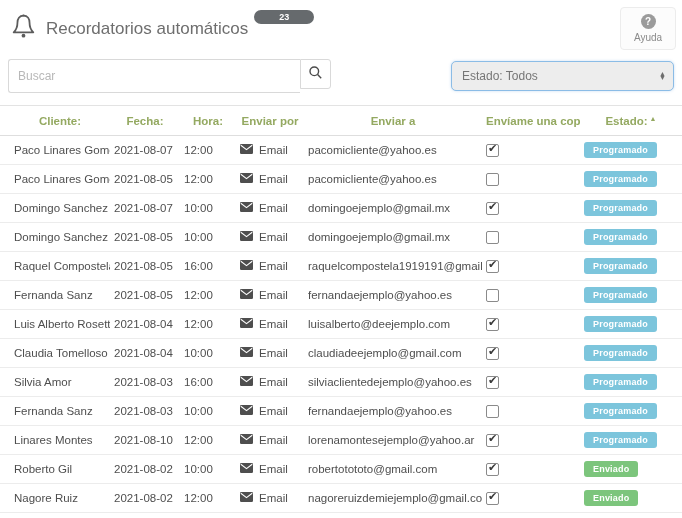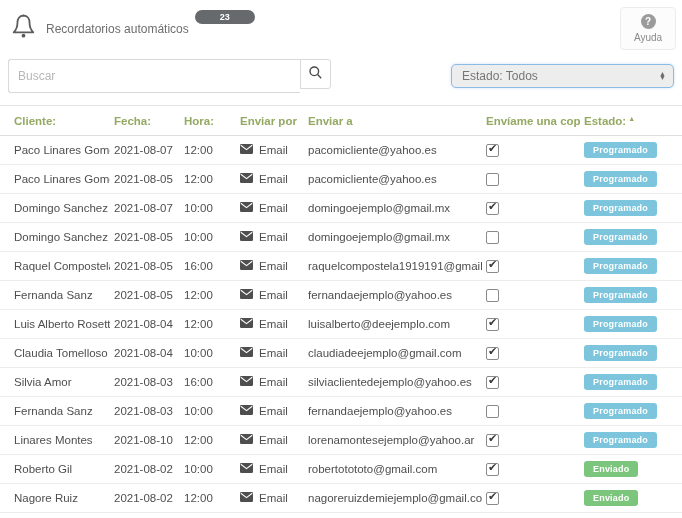--- a/index.html
+++ b/index.html
@@ -12,21 +12,21 @@
     overflow:hidden;
     position:relative;
   }
   
   .topbar {
     display:flex; justify-content:space-between; align-items:flex-start;
     padding:6px 6px 0 10px;
   }
   .title-wrap { display:flex; align-items:center; padding-top:6px; }
   .bell { margin-right:9px; flex:0 0 auto; }
-  .page-title { font-size:12px; color:#6e6e6e; }
+  .page-title { font-size:17px; color:#6e6e6e; }
   .count-badge {
     background:#666a6d; color:#fff;
     font-size:9px; font-weight:bold;
     padding:2px 25px; border-radius:9px;
     margin-left:6px; position:relative; top:-12px;
   }
   .help-btn {
     width:56px; height:43px;
     border:1px solid #ececec; border-radius:4px;
     background:#fcfcfc;
@@ -58,37 +58,37 @@
   }
   .search-input::placeholder { color:#b8b8b8; }
   .search-btn {
     width:31px; height:30px;
     border:1px solid #d9d9d9; background:#fff;
     border-radius:0 3px 3px 0;
     display:flex; align-items:center; justify-content:center;
     cursor:pointer; padding:0;
   }
   .status-select {
-    width:223px; height:24px;
+    width:223px; height:30px;
     background:#ededed;
     border:1px solid #8bbce6; border-radius:5px;
     box-shadow:0 0 3px rgba(100,160,220,0.35);
     display:flex; align-items:center; justify-content:space-between;
     padding:0 7px 0 10px;
     font-size:12px; color:#767676;
     cursor:pointer;
   }
   .stepper { display:flex; flex-direction:column; line-height:4px; color:#6e6e6e; font-size:7px; }
 
   .divider { border-top:1px solid #e3e3e3; }
 
   
   table { width:100%; border-collapse:collapse; table-layout:fixed; }
   th {
-    text-align:left; font-size:11.5px; font-weight:bold;
+    text-align:center; font-size:11.5px; font-weight:bold;
     color:var(--header-green, #94a961);
     padding:9px 4px 8px 4px;
     border-bottom:1px solid #dedede;
     white-space:nowrap; overflow:hidden;
   }
   th:first-child, td:first-child { padding-left:14px; }
   td {
     font-size:11.5px; color:#4e4e4e;
     padding:6px 4px;
     border-bottom:1px solid #ececec;

